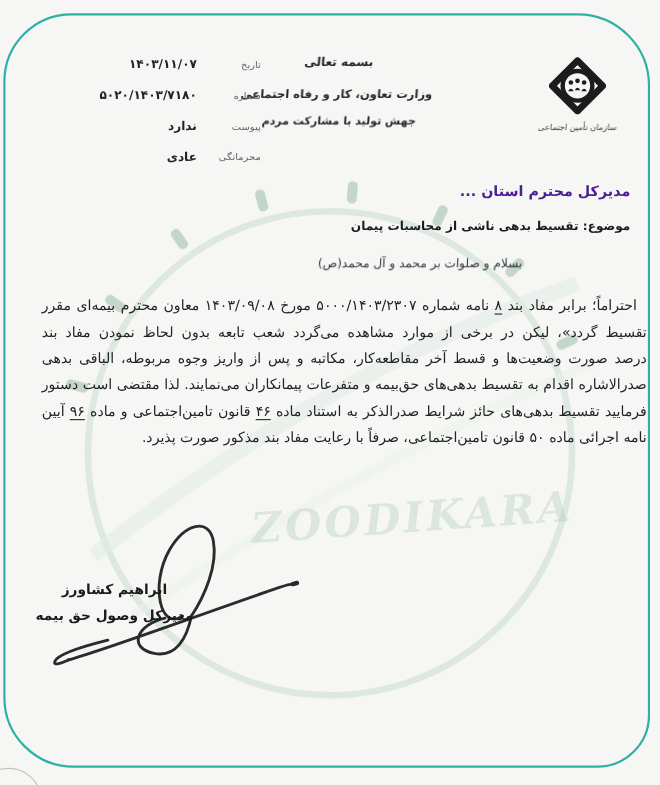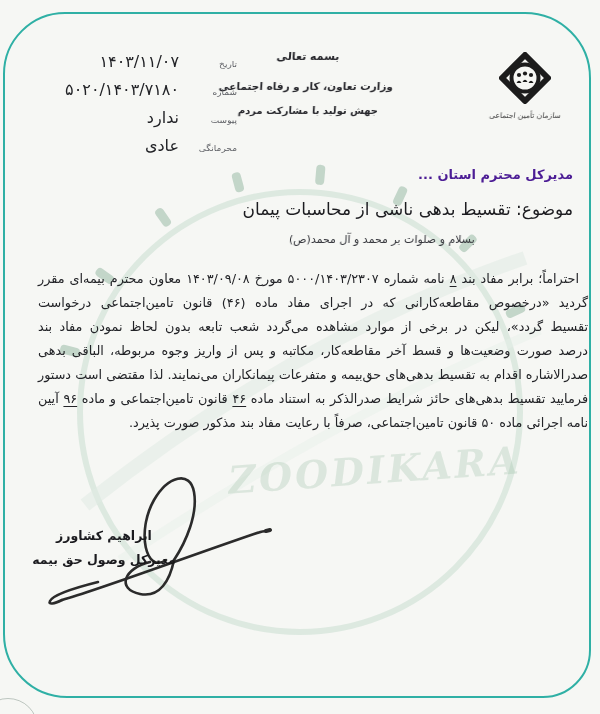--- a/index.html
+++ b/index.html
@@ -48,31 +48,31 @@
   .hdr-center .slogan{font-size:10px;font-weight:bold;margin-top:13px;transform:skewX(-4deg);filter:blur(.15px);white-space:nowrap;}
   .meta{
     position:absolute;left:22px;top:52px;width:215px;direction:rtl;
   }
   .meta-row{display:flex;align-items:baseline;margin-bottom:8px;height:20px;}
   .meta-label{
     width:58px;font-size:9px;color:#5e6065;
     transform:scaleY(.92);filter:blur(.35px);flex:0 0 58px;text-align:right;
   }
   .meta-value{
-    font-size:16px;font-weight:normal;color:#222327;letter-spacing:.5px;
+    font-size:11px;font-weight:bold;color:#222327;letter-spacing:.5px;
     padding-left:4px;
   }
   
   .recipient{
     position:absolute;right:27px;top:167px;
     direction:rtl;font-size:13px;font-weight:bold;color:#4c1d95;
   }
   .subject{
     position:absolute;right:27px;top:199px;
-    direction:rtl;font-size:17px;font-weight:normal;color:#1c1c20;
+    direction:rtl;font-size:11px;font-weight:bold;color:#1c1c20;
   }
   .salutation{
     position:absolute;right:125px;top:233px;
     direction:rtl;font-size:11px;color:#33343a;
     transform:skewX(-3deg);filter:blur(.15px);
   }
   .body-wrap{
     position:absolute;left:38px;top:267px;width:550px;
     direction:rtl;color:#222327;
   }
@@ -179,21 +179,20 @@
       <span class="meta-value">عادی</span>
     </div>
   </div>
 
   <div class="recipient">مدیرکل محترم استان ...</div>
   <div class="subject">موضوع: تقسیط بدهی ناشی از محاسبات پیمان</div>
   <div class="salutation">بسلام و صلوات بر محمد و آل محمد(ص)</div>
 
   <div class="body-wrap" id="body-lines">
       <div class="bline first"><span>احتراماً؛ برابر مفاد بند </span><span class="u">۸</span><span> نامه شماره ۵۰۰۰/۱۴۰۳/۲۳۰۷ مورخ ۱۴۰۳/۰۹/۰۸ معاون محترم بیمه‌ای مقرر</span></div>
-      <div class="bline"><span>گردید «درخصوص مقاطعه‌کارانی که در اجرای مفاد ماده (۴۶) قانون تامین‌اجتماعی درخواست</span></div>
       <div class="bline"><span>تقسیط گردد»، لیکن در برخی از موارد مشاهده می‌گردد شعب تابعه بدون لحاظ نمودن مفاد بند</span></div>
       <div class="bline"><span>درصد صورت وضعیت‌ها و قسط آخر مقاطعه‌کار، مکاتبه و پس از واریز وجوه مربوطه، الباقی بدهی</span></div>
       <div class="bline"><span>صدرالاشاره اقدام به تقسیط بدهی‌های حق‌بیمه و متفرعات پیمانکاران می‌نمایند. لذا مقتضی است دستور</span></div>
       <div class="bline"><span>فرمایید تقسیط بدهی‌های حائز شرایط صدرالذکر به استناد ماده </span><span class="u">۴۶</span><span> قانون تامین‌اجتماعی و ماده </span><span class="u">۹۶</span><span> آیین</span></div>
       <div class="bline last"><span>نامه اجرائی ماده ۵۰ قانون تامین‌اجتماعی، صرفاً با رعایت مفاد بند مذکور صورت پذیرد.</span></div>
     </div>
 
   <div class="sig-name">ابراهیم کشاورز</div>
   <div class="sig-title">مدیرکل وصول حق بیمه</div>
   <svg class="sig-svg" width="280" height="155" viewBox="0 0 280 155">

